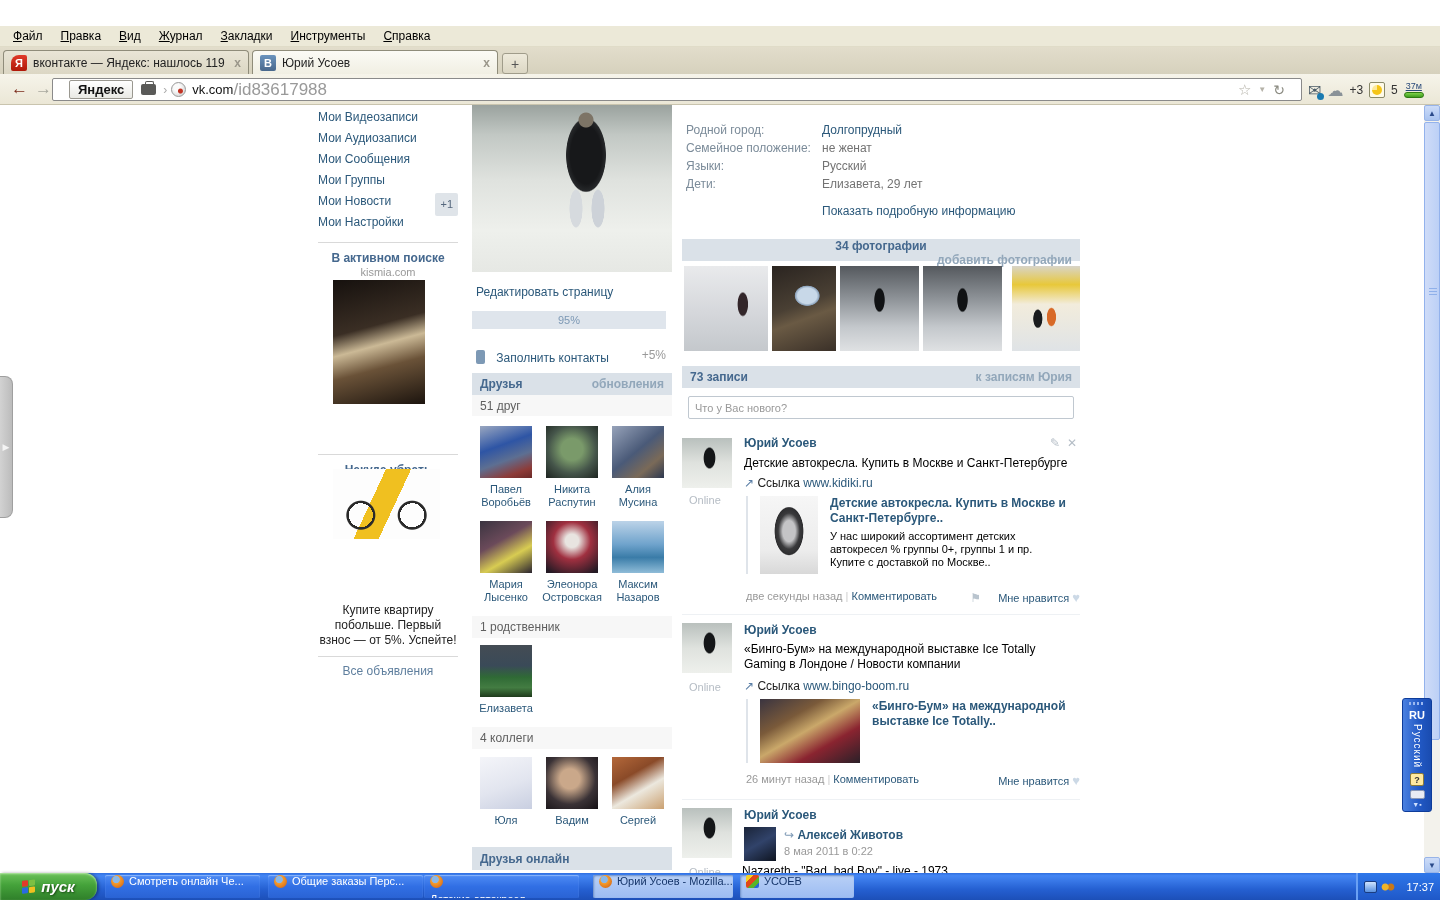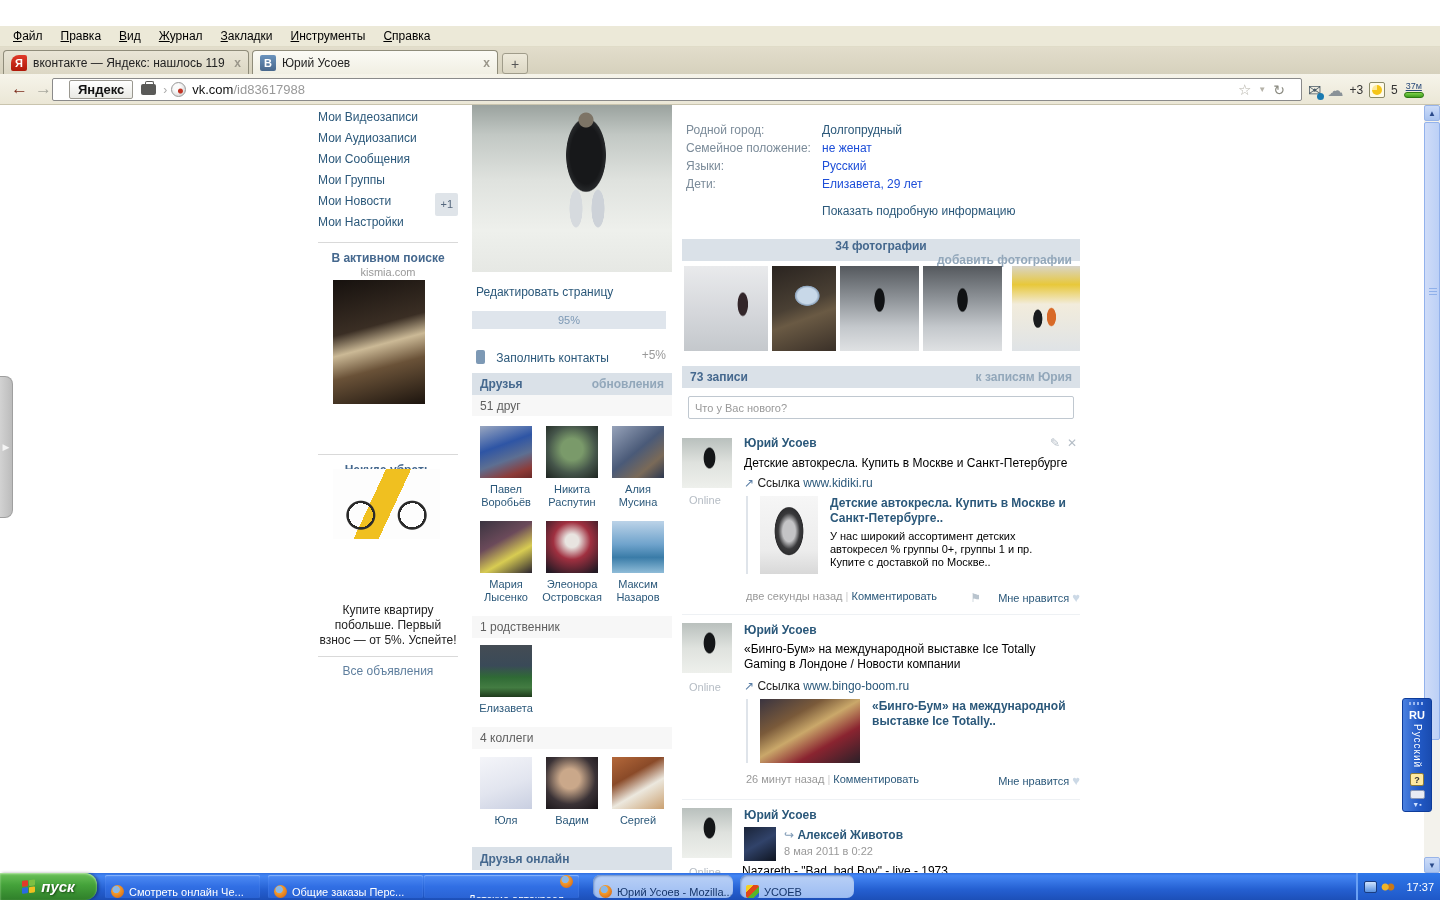--- a/index.html
+++ b/index.html
@@ -59,21 +59,21 @@
   .ya-btn { height:19px; padding:0 8px; background:linear-gradient(#ffffff,#e9e9e4); border:1px solid #9a9890;
     border-radius:2px; font-weight:bold; font-size:13px; color:#111; display:flex; align-items:center; margin-right:5px; }
   .briefcase { width:15px; height:11px; background:#5a5a58; border-radius:2px; position:relative; margin:0 3px; }
   .briefcase::before { content:""; position:absolute; left:4px; top:-3px; width:7px; height:3px;
     border:1px solid #5a5a58; border-bottom:none; border-radius:2px 2px 0 0; }
   .chev { color:#aaa; font-size:12px; margin:0 4px; }
   .site-fav { width:15px; height:15px; border-radius:50%; border:1px solid #999; margin-right:6px;
     background:radial-gradient(circle 3px at 65% 62%, #c23324 0 2px, transparent 3px),
                radial-gradient(circle at 40% 35%, #fafafa 0 30%, #cfcfcf 90%); }
   .url-host { font-size:13px; color:#111; }
-  .url-path { font-size:13px; color:#999; }
+  .url-path { font-size:17px; color:#999; }
   .url-right { margin-left:auto; display:flex; align-items:center; gap:7px; color:#b5b2a8; }
   .ext-icons { position:absolute; left:1308px; top:78px; height:24px; display:flex; align-items:center; gap:6px; }
   .envelope { font-size:16px; color:#4a5a66; position:relative; }
   .envelope::after { content:""; position:absolute; right:-3px; bottom:0; width:7px; height:7px;
     border-radius:50%; background:#1a7ab0; }
   .cloud { font-size:16px; color:#8a9298; }
   .badge-txt { font-size:12px; color:#333; }
   .clockicon { width:16px; height:16px; border:1px solid #8a8a6a; background:#fffbe8; border-radius:2px;
     display:flex; align-items:center; justify-content:center; }
   .clockicon i { width:10px; height:10px; border-radius:50%; background:conic-gradient(#f5c518 0 75%, #fce99a 75% 100%); display:block; }
@@ -150,21 +150,21 @@
   .ph-casino { background:linear-gradient(150deg,#3a3440 0%,#7a5a3a 30%,#caa86a 48%,#8a2430 70%,#2a2028 100%); }
   .ph-repost { background:linear-gradient(150deg,#1a2438 0%,#31436a 48%,#0e1420 100%); }
 
   
   .progress { background:#dfe5ec; color:#7d99b5; text-align:center; font-size:11px; line-height:18px; }
   .phone-ic { width:9px; height:14px; background:#7d99b5; border-radius:2px; display:inline-block; position:relative; top:2px; }
   .friend-name { position:absolute; width:64px; text-align:center; color:#2B587A; font-size:11px; line-height:13px; }
 
   
   .info-label { color:#7b8b99; }
-  .info-value { color:#1d4ed8; }
+  .info-value { color:#737373; }
   .post-author { color:#2B587A; font-weight:bold; font-size:12px; }
   .post-text { color:#000; font-size:12px; line-height:15px; }
   .post-online { color:#b5bcc4; font-size:11px; }
   .post-time { color:#999; font-size:11px; }
   .post-sep { color:#ccc; }
   .attach { border-left:2px solid #dfe4ea; padding-left:12px; display:flex; gap:12px; }
   .attach-title { color:#2B587A; font-weight:bold; font-size:12px; line-height:15px; }
   .attach-desc { color:#000; font-size:11px; line-height:13px; margin-top:4px; }
   .like-heart { color:#ccd9e6; font-size:13px; }
   .flag-ic { color:#b9c4ce; font-size:12px; }
@@ -198,25 +198,25 @@
   .taskbar { left:0; top:873px; width:1440px; height:27px;
     background:linear-gradient(180deg,#2f6fe0 0%,#4486f4 10%,#2560d2 60%,#1c4fb8 100%); }
   .startbtn { position:absolute; left:0; top:0; width:97px; height:27px; border-radius:0 12px 12px 0;
     background:linear-gradient(180deg,#6cc25a 0%,#44a23a 45%,#2f7f2a 100%);
     display:flex; align-items:center; justify-content:center; gap:5px;
     color:#fff; font-weight:bold; font-style:italic; font-size:15px; text-shadow:1px 1px 2px #1a4a14;
     box-shadow:inset 0 1px 2px #b8e8a8, 2px 0 3px rgba(0,0,0,.35); }
   .winflag { width:14px; height:14px; display:grid; grid-template-columns:6px 6px; grid-template-rows:6px 6px;
     gap:1px; transform:skewY(-6deg); }
   .winflag i { border-radius:1px; display:block; }
-  .task-btn { position:absolute; top:2px; height:23px; border-radius:2px; display:flex; align-items:flex-end;
+  .task-btn { position:absolute; top:2px; height:23px; border-radius:2px; display:flex; align-items:flex-start;
     padding:0 6px; gap:5px; font-size:11px; color:#fff; white-space:nowrap; overflow:hidden;
     background:linear-gradient(180deg,#4f8cf5,#316fe4 50%,#2a63d4); box-shadow:inset 0 1px 1px #8ab4fa; }
   .task-btn.pressed { background:linear-gradient(180deg,#b9d0f6,#9cbcf2); color:#15356a;
-    box-shadow:inset 1px 1px 2px #6a8cc4;border-radius:7px; }
+    box-shadow:inset 1px 1px 2px #6a8cc4; }
   .ff-ic { width:13px; height:13px; border-radius:50%; flex:none;
     background:radial-gradient(circle at 40% 35%, #8ab8e8 0 28%, #f59a2a 35%, #c85a14 100%); }
   .usoev-ic { width:13px; height:13px; flex:none; border-radius:2px;
     background:linear-gradient(135deg,#f5d020 0 30%,#e04818 30% 55%,#58b428 55% 80%,#2868d0 80%); }
   .tray { position:absolute; right:0; top:0; width:84px; height:27px;
     background:linear-gradient(180deg,#2e77ea,#1f58c8); border-left:2px solid #6aa0f4;
     display:flex; align-items:center; gap:4px; padding:0 6px; }
   .tray-ic1 { width:13px; height:12px; background:linear-gradient(#cfe4ff,#5a92e0); border:1px solid #1a3c80; border-radius:2px; }
   .tray-ic2 { width:14px; height:12px;
     background:radial-gradient(circle 4px at 30% 50%, #f0b428 0 3px, transparent 4px),

